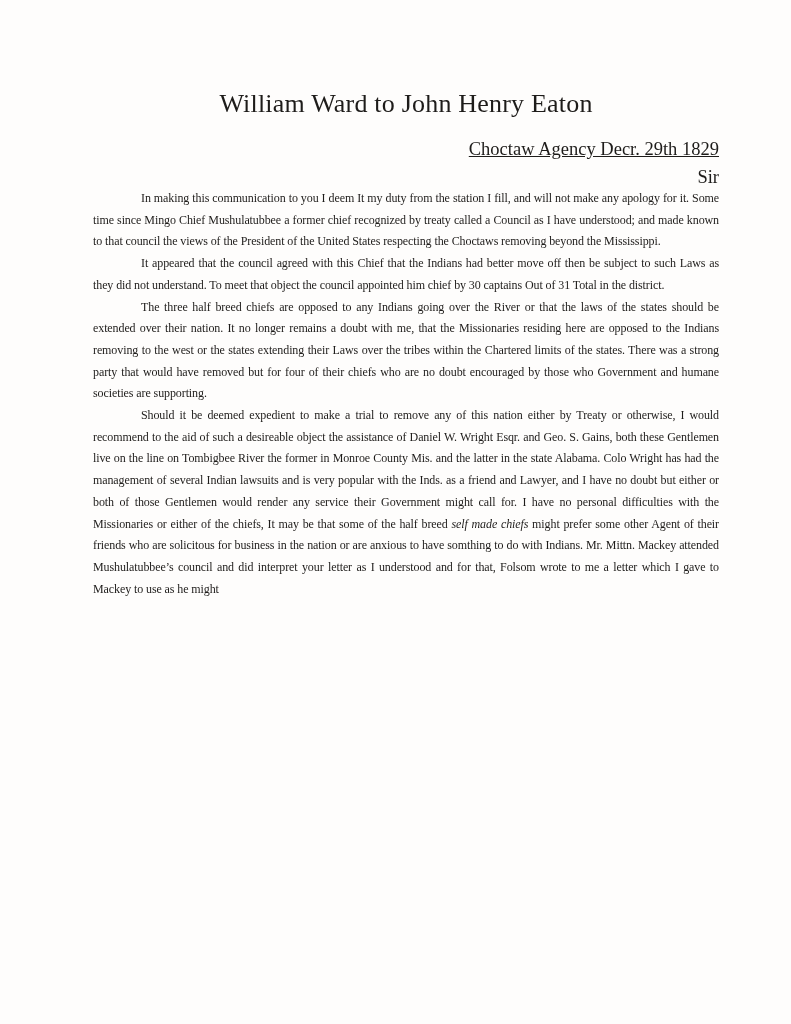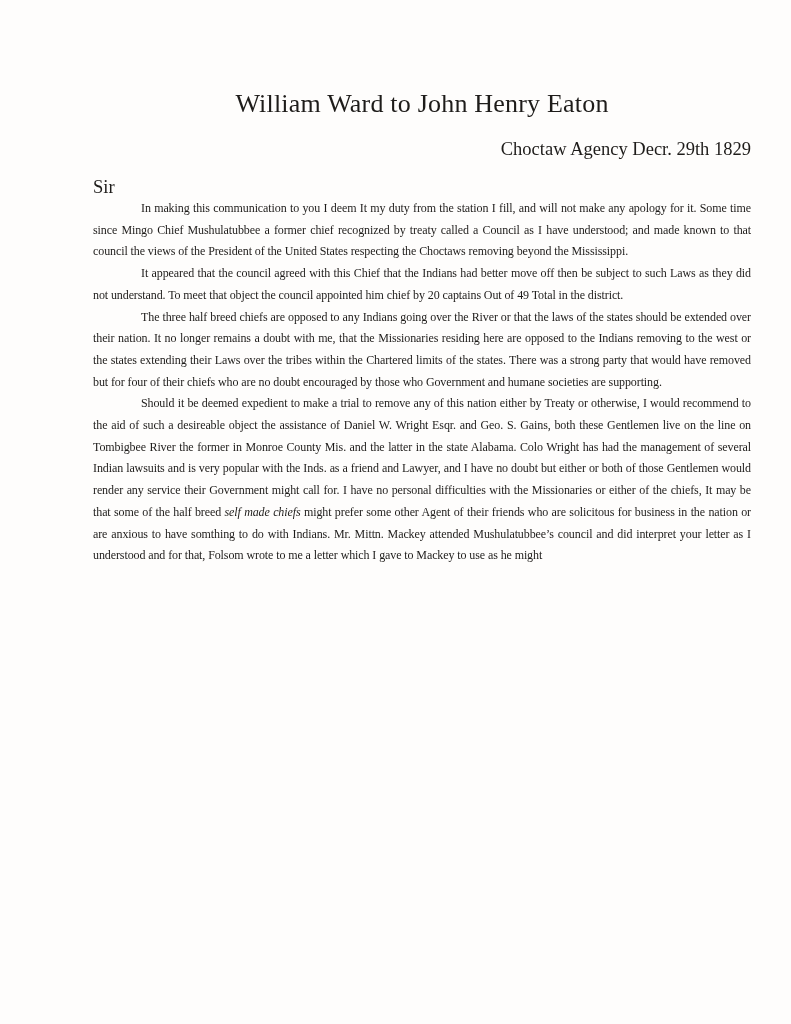--- a/index.html
+++ b/index.html
@@ -11,40 +11,41 @@
     position: relative;
     width: 791px;
     height: 1024px;
     background: #fefdfc;
     color: #1e1c1a;
     font-family: "Liberation Serif", serif;
     overflow: hidden;
     box-sizing: border-box;
   }
   .content {
-    padding: 0 40px 0 93px;
+    padding: 0 72px 0 93px;
   }
   .title {
     margin: 0;
     padding-top: 88px;
     text-align: center;
     font-size: 26px;
     font-weight: normal;
     letter-spacing: 0.2px;
     line-height: 32px;
   }
   .dateline {
     margin-top: 18px;
     text-align: right;
     font-size: 18.5px;
     line-height: 22px;
+    text-decoration: underline;
   }
   .salutation {
-    margin-top: 16px;
-    text-align: left;
+    margin-top: 6px;
+    text-align: right;
     font-size: 18.5px;
     line-height: 22px;
   }
   .letter-body p {
     margin: 0;
     font-size: 12px;
     line-height: 21.7px;
     text-align: justify;
     text-indent: 48px;
     letter-spacing: -0.1px;
@@ -60,19 +61,19 @@
   <div class="content">
 
     <h1 class="title">William Ward to John Henry Eaton</h1>
 
     <div class="dateline">Choctaw Agency Decr. 29th 1829</div>
 
     <div class="salutation">Sir</div>
 
     <div class="letter-body">
       <p>In making this communication to you I deem It my duty from the station I fill, and will not make any apology for it.  Some time since Mingo Chief Mushulatubbee a former chief recognized by treaty called a Council as I have understood; and made known to that council the views of the President of the United States respecting the Choctaws removing beyond the Mississippi.</p>
-      <p>It appeared that the council agreed with this Chief that the Indians had better move off then be subject to such Laws as they did not understand.  To meet that object the council appointed him chief by 20 captains Out of 49 Total in the district.</p>
+      <p>It appeared that the council agreed with this Chief that the Indians had better move off then be subject to such Laws as they did not understand.  To meet that object the council appointed him chief by 30 captains Out of 31 Total in the district.</p>
       <p>The three half breed chiefs are opposed to any Indians going over the River or that the laws of the states should be extended over their nation.  It no longer remains a doubt with me, that the Missionaries residing here are opposed to the Indians removing to the west or the states extending their Laws over the tribes within the Chartered limits of the states.  There was a strong party that would have removed but for four of their chiefs who are no doubt encouraged by those who Government and humane societies are supporting.</p>
       <p><span>Should it be deemed expedient to make a trial to remove any of this nation either by Treaty or otherwise, I would recommend to the aid of such a desireable object the assistance of Daniel W. Wright Esqr. and Geo. S. Gains, both these Gentlemen live on the line on Tombigbee River the former in Monroe County Mis. and the latter in the state Alabama.  Colo Wright has had the management of several Indian lawsuits and is very popular with the Inds. as a friend and Lawyer, and I have no doubt but either or both of those Gentlemen would render any service their Government might call for.  I have no personal difficulties with the Missionaries or either of the chiefs, It may be that some of the half breed </span><span class="italic-phrase">self made chiefs</span><span> might prefer some other Agent of their friends who are solicitous for business in the nation or are anxious to have somthing to do with Indians.  Mr. Mittn. Mackey attended Mushulatubbee’s council and did interpret your letter as I understood and for that, Folsom wrote to me a letter which I gave to Mackey to use as he might</span></p>
     </div>
 
   </div>
 </div>
 
 </body></html>

